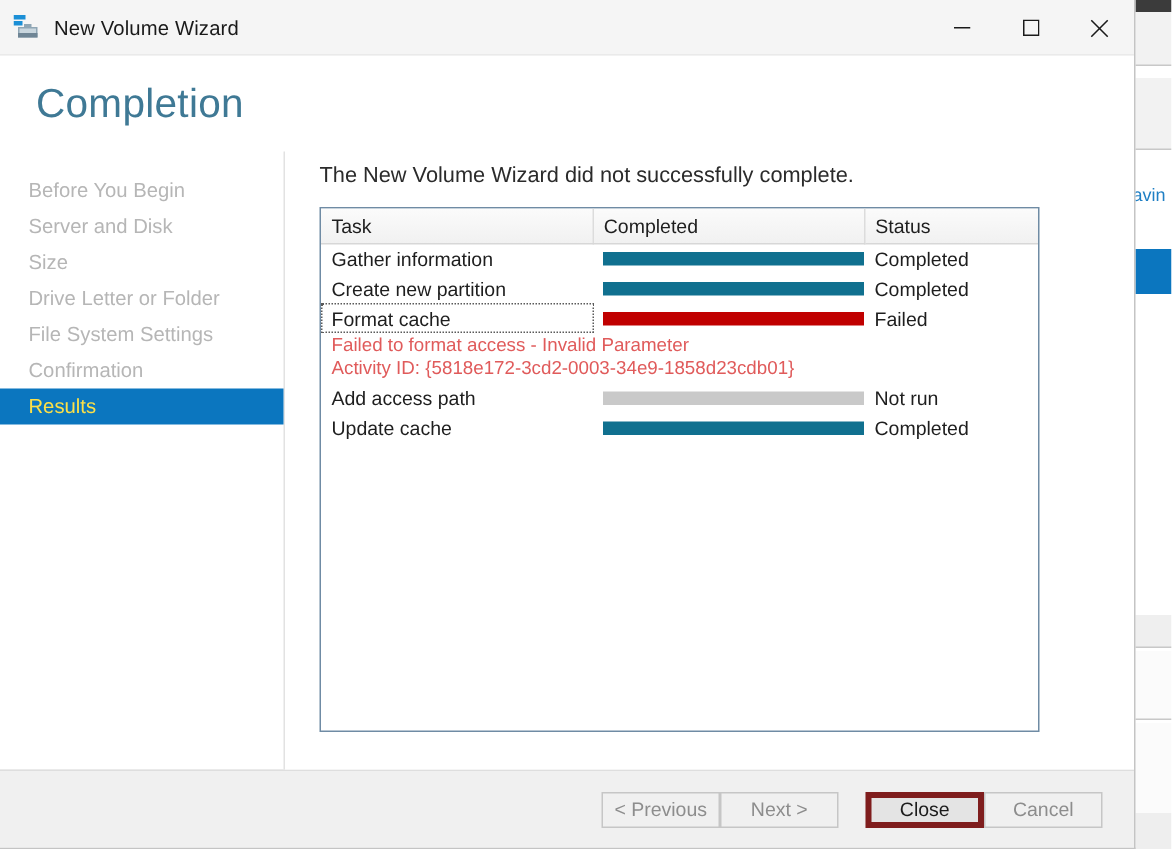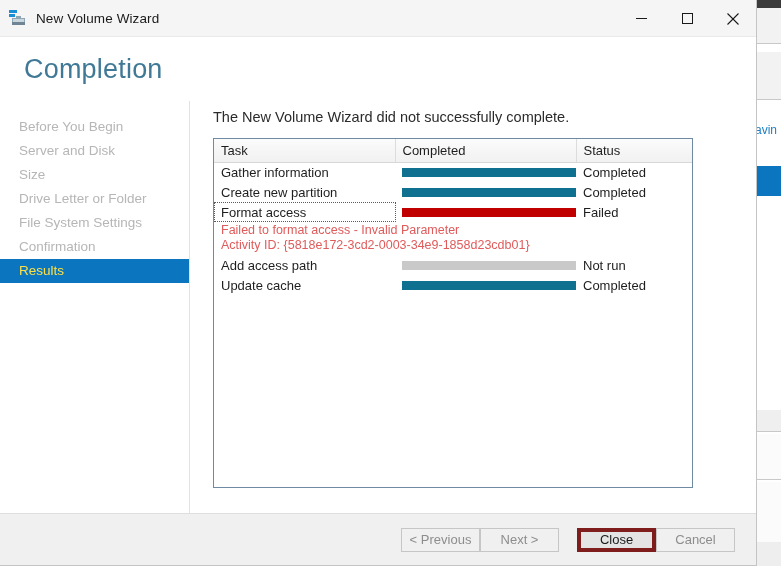--- a/index.html
+++ b/index.html
@@ -387,21 +387,21 @@
               <tr>
                 <td class="task-cell">Create new partition</td>
                 <td class="progress-cell">
                   <div class="bar teal"></div>
                 </td>
                 <td class="status-cell">Completed</td>
               </tr>
 
               <tr class="focused">
                 <td class="task-cell">
-                  <span>Format access</span>
+                  <span>Format cache</span>
                   <span class="focus-ring"></span>
                 </td>
                 <td class="progress-cell">
                   <div class="bar red"></div>
                 </td>
                 <td class="status-cell">Failed</td>
               </tr>
 
               <tr class="error-row">
                 <td colspan="3">

